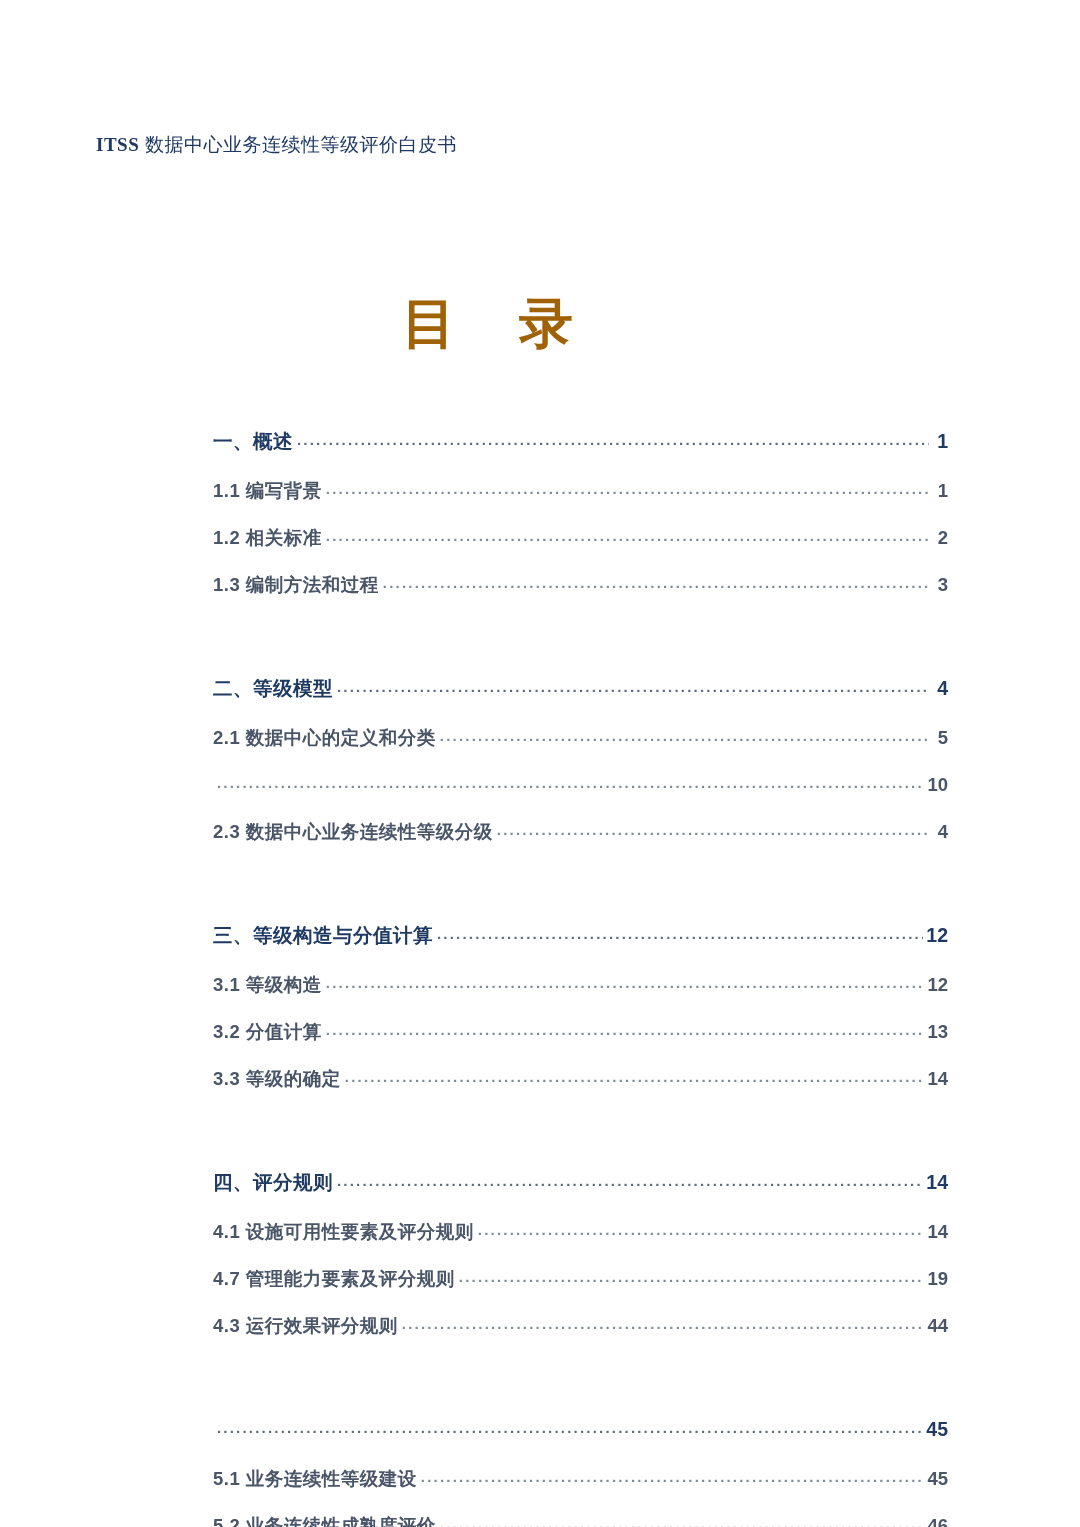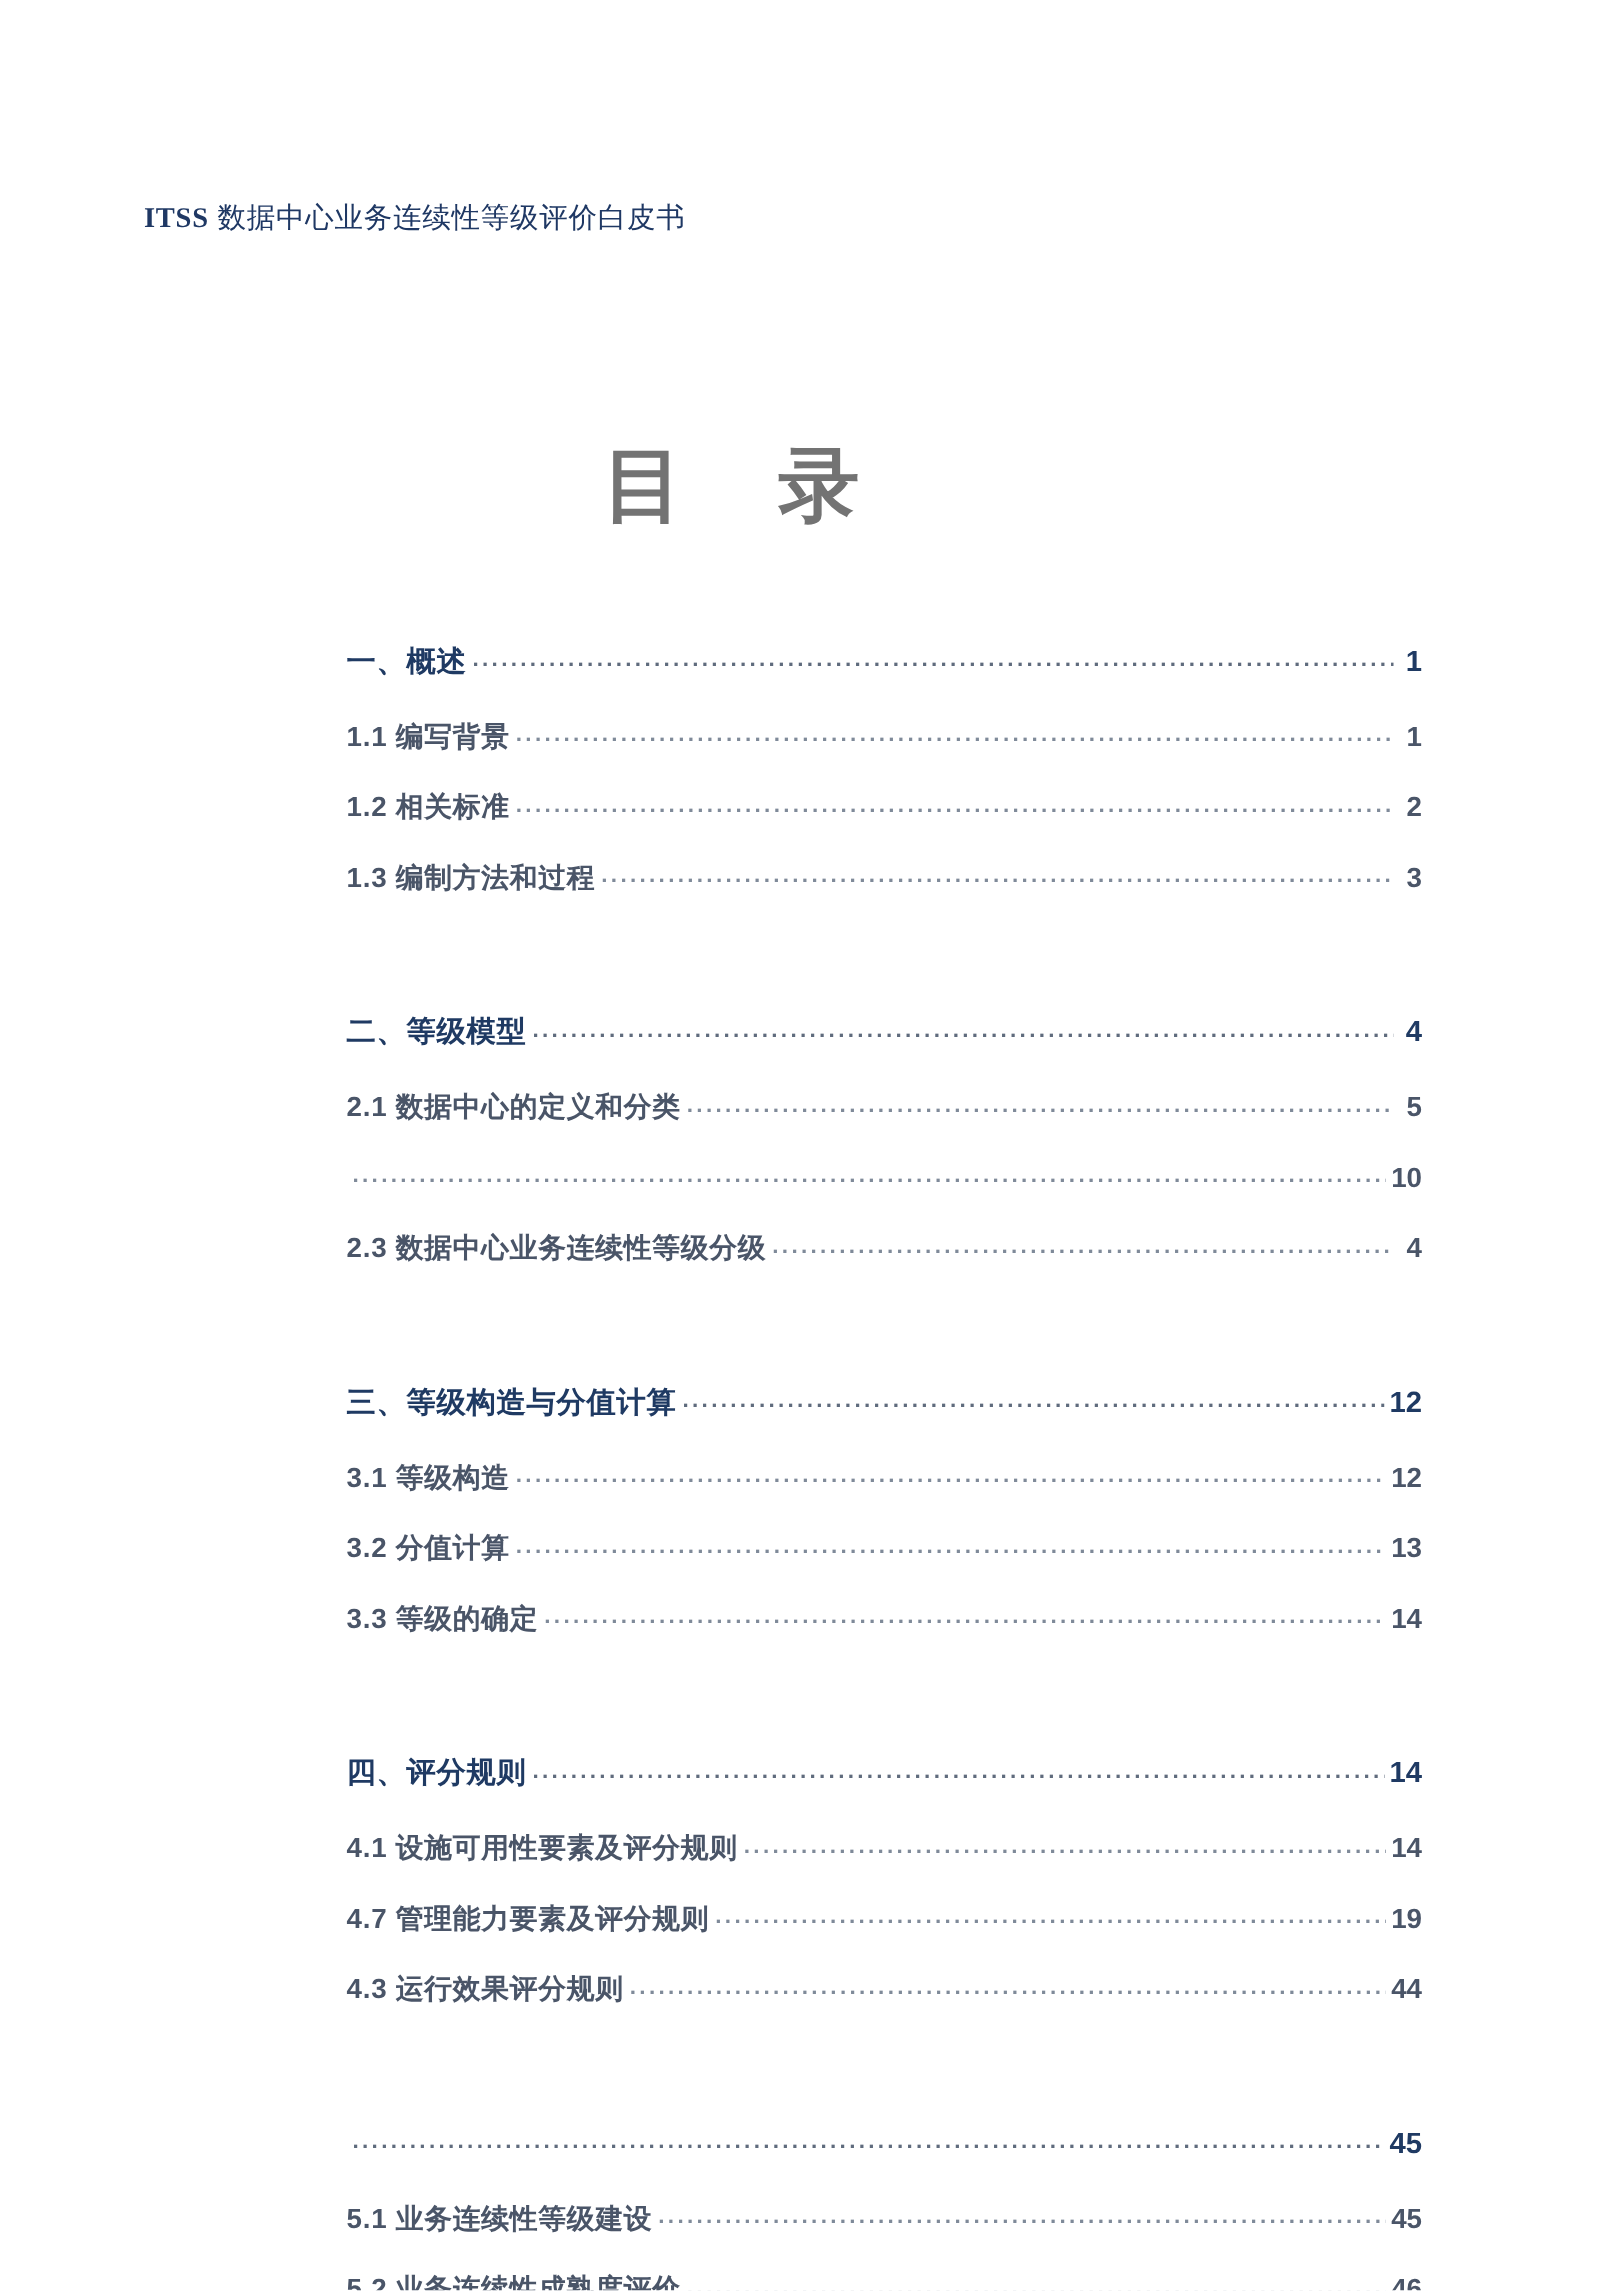--- a/index.html
+++ b/index.html
@@ -32,36 +32,35 @@
   }
   .doc-title {
     position: absolute;
     top: 288px;
     left: 0;
     width: 976px;
     text-align: center;
     font-family: "Liberation Serif", serif;
     font-weight: 700;
     font-size: 54px;
-    color: #737373;
+    color: #a16207;
     letter-spacing: 0.02em;
   }
   .doc-title .gap {
     display: inline-block;
     width: 62px;
   }
   .toc {
     position: absolute;
     top: 432px;
     left: 213px;
     width: 735px;
   }
   .toc-group {
     margin-bottom: 0;
-    margin-left: 18px;
   }
   .group-space {
     height: 56px;
   }
   .toc-row {
     display: flex;
     align-items: baseline;
     width: 100%;
     color: #44546a;
     line-height: 1.0;

